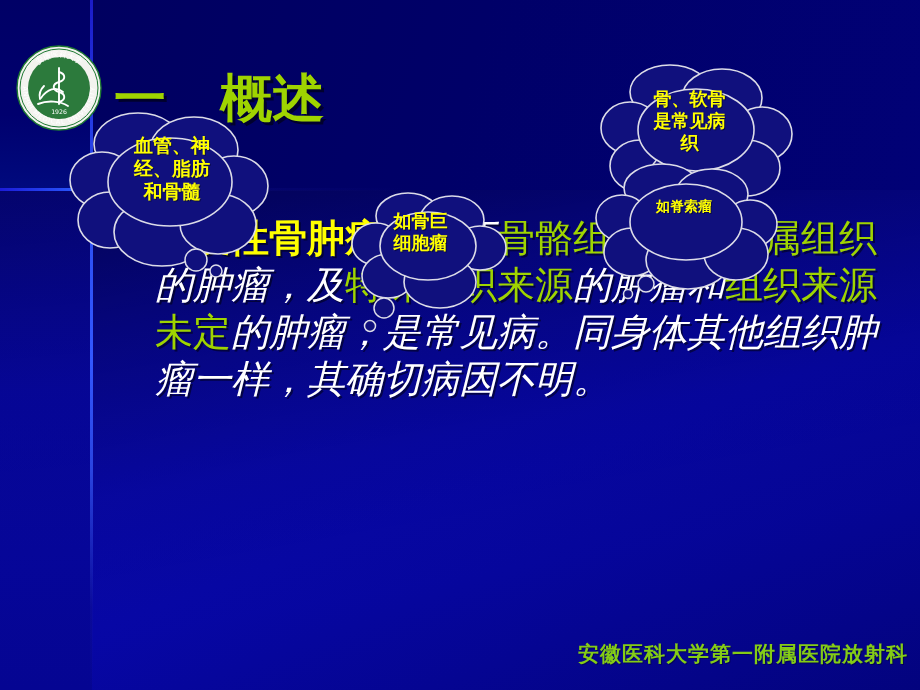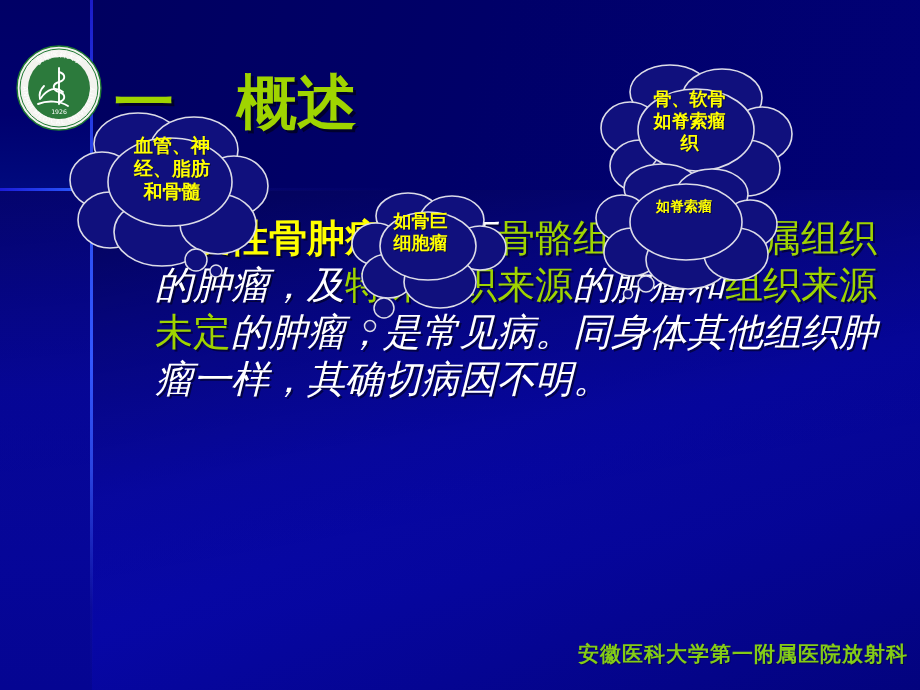--- a/index.html
+++ b/index.html
@@ -56,21 +56,21 @@
   
   .seal {
     position: absolute; left: 14px; top: 42px; width: 90px; height: 92px;
     border-radius: 50%;
   }
   .seal svg { display: block; }
 
   
   .title {
     position: absolute; left: 114px; top: 72px;
-    font-size: 60px; line-height: 1;
+    font-size: 52px; line-height: 1;
     font-weight: bold;
     color: #9fd400;
     text-shadow: 3px 3px 0 rgba(0,0,0,0.55);
     white-space: pre;
     font-family: "DejaVu Serif", "Liberation Serif", serif;
   }
 
   
   .bullet {
     position: absolute; left: 130px; top: 240px;
@@ -232,21 +232,21 @@
         <ellipse cx="44" cy="104" rx="30" ry="26"></ellipse>
         <ellipse cx="98" cy="114" rx="44" ry="31"></ellipse>
         <ellipse cx="150" cy="106" rx="34" ry="28"></ellipse>
         <ellipse cx="100" cy="68" rx="58" ry="41"></ellipse>
       </g>
       <g fill="#10107d" stroke="#dcdce8" stroke-width="1.5">
         <circle cx="52" cy="140" r="9"></circle>
       </g>
     </svg>
     <div class="cloud-text">骨、软骨
-如脊索瘤
+是常见病
 织</div>
   </div>
 
   <div class="cloud" id="cloud-chordoma">
     <svg width="190" height="140" viewBox="0 0 190 140" aria-hidden="true">
       <g fill="#10107d" stroke="#dcdce8" stroke-width="1.6">
         <ellipse cx="70" cy="28" rx="38" ry="24"></ellipse>
         <ellipse cx="120" cy="34" rx="36" ry="25"></ellipse>
         <ellipse cx="30" cy="58" rx="26" ry="23"></ellipse>
         <ellipse cx="158" cy="64" rx="27" ry="24"></ellipse>

